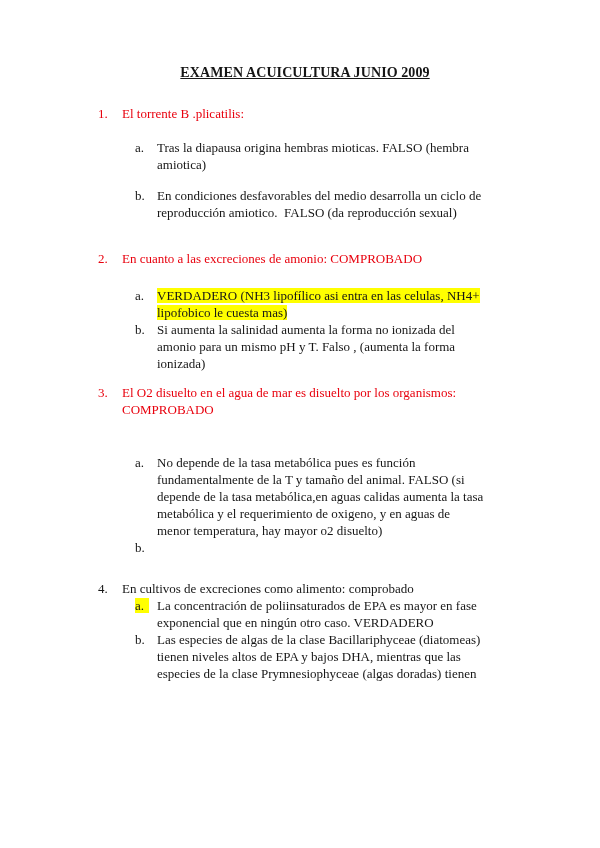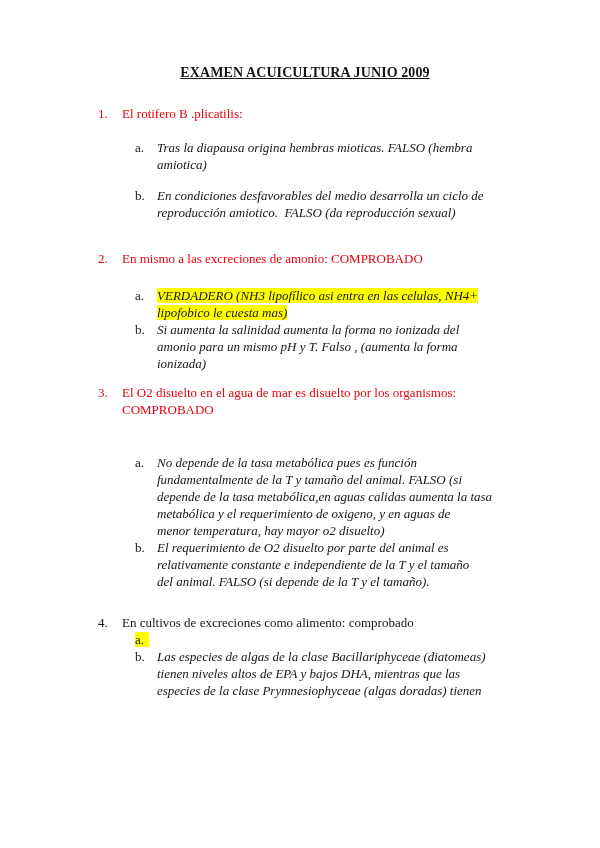--- a/index.html
+++ b/index.html
@@ -27,21 +27,21 @@
     margin-bottom: 24px;
     letter-spacing: 0.1px;
   }
   .q { display: flex; align-items: flex-start; }
   .q-num { width: 24px; flex: none; }
   .q-text { white-space: pre-wrap; }
   .red { color: var(--question_red, #e8000d); }
   .subs { margin-left: 37px; }   
   .sub { display: flex; align-items: flex-start; }
   .sub-marker { width: 22px; flex: none; }
-  .sub-text { white-space: pre-wrap; font-style: italic; }
+  .sub-text { white-space: pre-wrap; }
   .hl { background: var(--highlight_yellow, #ffff00); text-align: center; }
   .hl-pad { padding-right: 5px; }
 
   
   .q1 .subs { margin-top: 17px; }
   .gap-ans { margin-top: 14px; }        
   .q2 { margin-top: 29px; }
   .q2 .subs { margin-top: 20px; }
   .q3 { margin-top: 12px; }
   .q3 .subs { margin-top: 36px; }
@@ -50,40 +50,40 @@
 </head>
 <body>
 
 <div class="page">
 
   <div class="doc-title">EXAMEN ACUICULTURA JUNIO 2009</div>
 
   <section class="q-block q1">
     <div class="q red">
       <span class="q-num">1.</span>
-      <div class="q-text">El rotifero B .plicatilis:</div>
+      <div class="q-text">El torrente B .plicatilis:</div>
     </div>
     <div class="subs">
       <div class="sub">
         <span class="sub-marker">a.</span>
         <div class="sub-text">Tras la diapausa origina hembras mioticas. FALSO (hembra
 amiotica)</div>
       </div>
       <div class="sub gap-ans">
         <span class="sub-marker">b.</span>
         <div class="sub-text">En condiciones desfavorables del medio desarrolla un ciclo de
 reproducción amiotico.  FALSO (da reproducción sexual)</div>
       </div>
     </div>
   </section>
 
   <section class="q-block q2">
     <div class="q red">
       <span class="q-num">2.</span>
-      <div class="q-text">En mismo a las excreciones de amonio: COMPROBADO</div>
+      <div class="q-text">En cuanto a las excreciones de amonio: COMPROBADO</div>
     </div>
     <div class="subs">
       <div class="sub">
         <span class="sub-marker">a.</span>
         <div>
           <div class="sub-text"><span class="hl">VERDADERO (NH3 lipofílico asi entra en las celulas, NH4+
 lipofobico le cuesta mas)</span></div>
         </div>
       </div>
       <div class="sub">
@@ -105,35 +105,34 @@
       <div class="sub">
         <span class="sub-marker">a.</span>
         <div class="sub-text">No depende de la tasa metabólica pues es función
 fundamentalmente de la T y tamaño del animal. FALSO (si
 depende de la tasa metabólica,en aguas calidas aumenta la tasa
 metabólica y el requerimiento de oxigeno, y en aguas de
 menor temperatura, hay mayor o2 disuelto)</div>
       </div>
       <div class="sub">
         <span class="sub-marker">b.</span>
-        <div class="sub-text">El requerimiento de O2 disuelto por parte del animal es
-relativamente constante e independiente de la T y el tamaño
-del animal. FALSO (si depende de la T y el tamaño).</div>
       </div>
     </div>
   </section>
 
   <section class="q-block q4">
     <div class="q">
       <span class="q-num">4.</span>
       <div class="q-text">En cultivos de excreciones como alimento: comprobado</div>
     </div>
     <div class="subs">
       <div class="sub">
         <span class="sub-marker"><span class="hl hl-pad">a.</span></span>
+        <div class="sub-text">La concentración de poliinsaturados de EPA es mayor en fase
+exponencial que en ningún otro caso. VERDADERO</div>
       </div>
       <div class="sub">
         <span class="sub-marker">b.</span>
         <div class="sub-text">Las especies de algas de la clase Bacillariphyceae (diatomeas)
 tienen niveles altos de EPA y bajos DHA, mientras que las
 especies de la clase Prymnesiophyceae (algas doradas) tienen</div>
       </div>
     </div>
   </section>
 

